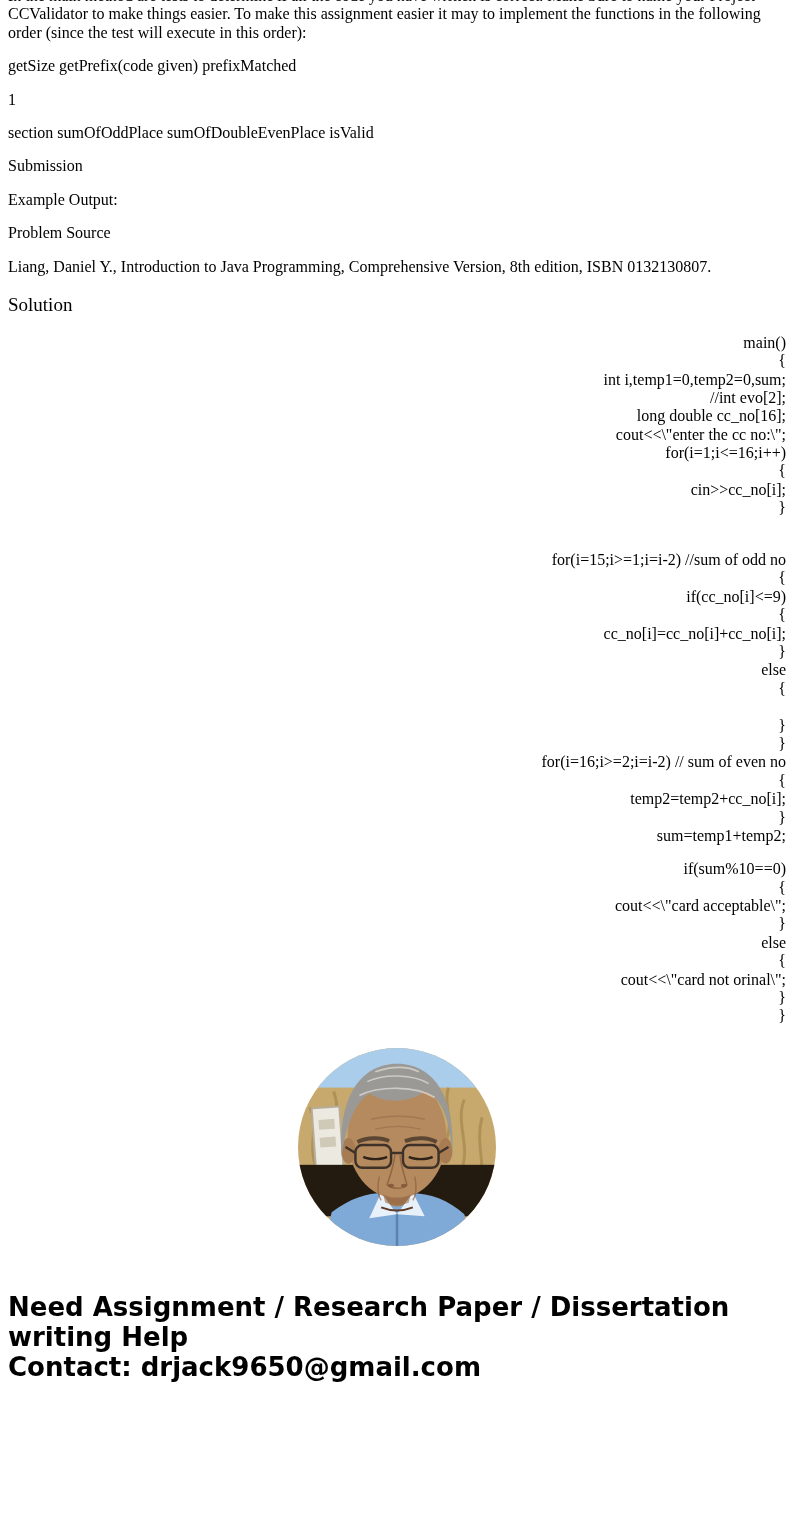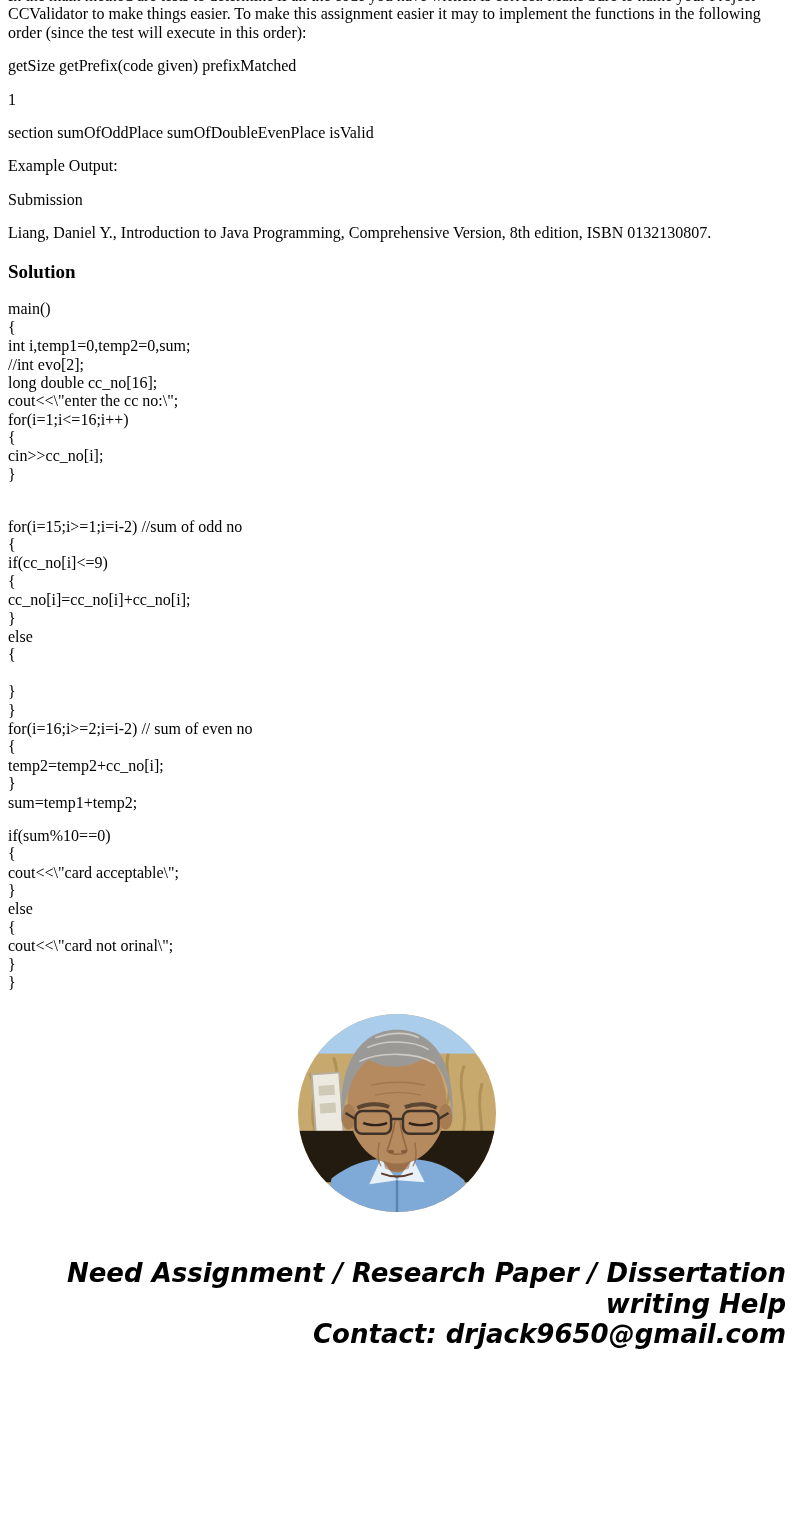--- a/index.html
+++ b/index.html
@@ -11,59 +11,59 @@
     color: #000000;
     font-family: "Liberation Serif", "DejaVu Serif", serif;
     font-size: 16px;
     line-height: 1.15;
   }
   .page { padding: 0 8px; }
   .content { margin-top: -28px; }
   .content p { margin: 15px 0; }
   .solution-heading {
     font-size: 19px;
-    font-weight: bold;
+    font-weight: normal;
     margin: 18px 0;
   }
-  p.code { white-space: normal; }
+  p.code { white-space: normal; text-align: right; }
   .photo-wrap {
     margin-top: 22px;
     display: flex;
     justify-content: center;
   }
   .photo {
     width: 198px;
     height: 198px;
     border-radius: 50%;
     overflow: hidden;
   }
   .photo svg { display: block; width: 100%; height: 100%; }
   .footer {
     margin-top: 46px;
-    text-align: right;
+    text-align: left;
     font-family: "DejaVu Sans", "Liberation Sans", sans-serif;
     font-weight: bold;
     font-size: 26px;
     line-height: 1.16;
     color: #000000;
-    font-style: italic;
   }
 </style>
 </head>
 <body>
 
 <div class="page">
 
   <div class="content">
     <p>In the main method are tests to determine if all the code you have written is correct. Make Sure to name your Project CCValidator to make things easier. To make this assignment easier it may to implement the functions in the following order (since the test will execute in this order):</p>
     <p>getSize getPrefix(code given) prefixMatched</p>
     <p>1</p>
     <p>section sumOfOddPlace sumOfDoubleEvenPlace isValid</p>
+    <p>Submission</p>
     <p>Example Output:</p>
-    <p>Submission</p>
+    <p>Problem Source</p>
     <p>Liang, Daniel Y., Introduction to Java Programming, Comprehensive Version, 8th edition, ISBN 0132130807.</p>
 
     <h2 class="solution-heading">Solution</h2>
 
     <p class="code">main()<br>{<br>int i,temp1=0,temp2=0,sum;<br>//int evo[2];<br>long double cc_no[16];<br>cout&lt;&lt;\"enter the cc no:\";<br>for(i=1;i&lt;=16;i++)<br>{<br>cin&gt;&gt;cc_no[i];<br>}</p>
     <p class="code"><br>for(i=15;i&gt;=1;i=i-2) //sum of odd no<br>{<br>if(cc_no[i]&lt;=9)<br>{<br>cc_no[i]=cc_no[i]+cc_no[i];<br>}<br>else<br>{<br><br>}<br>}<br>for(i=16;i&gt;=2;i=i-2) // sum of even no<br>{<br>temp2=temp2+cc_no[i];<br>}<br>sum=temp1+temp2;</p>
     <p class="code">if(sum%10==0)<br>{<br>cout&lt;&lt;\"card acceptable\";<br>}<br>else<br>{<br>cout&lt;&lt;\"card not orinal\";<br>}<br>}</p>
   </div>
 
   <div class="photo-wrap">

